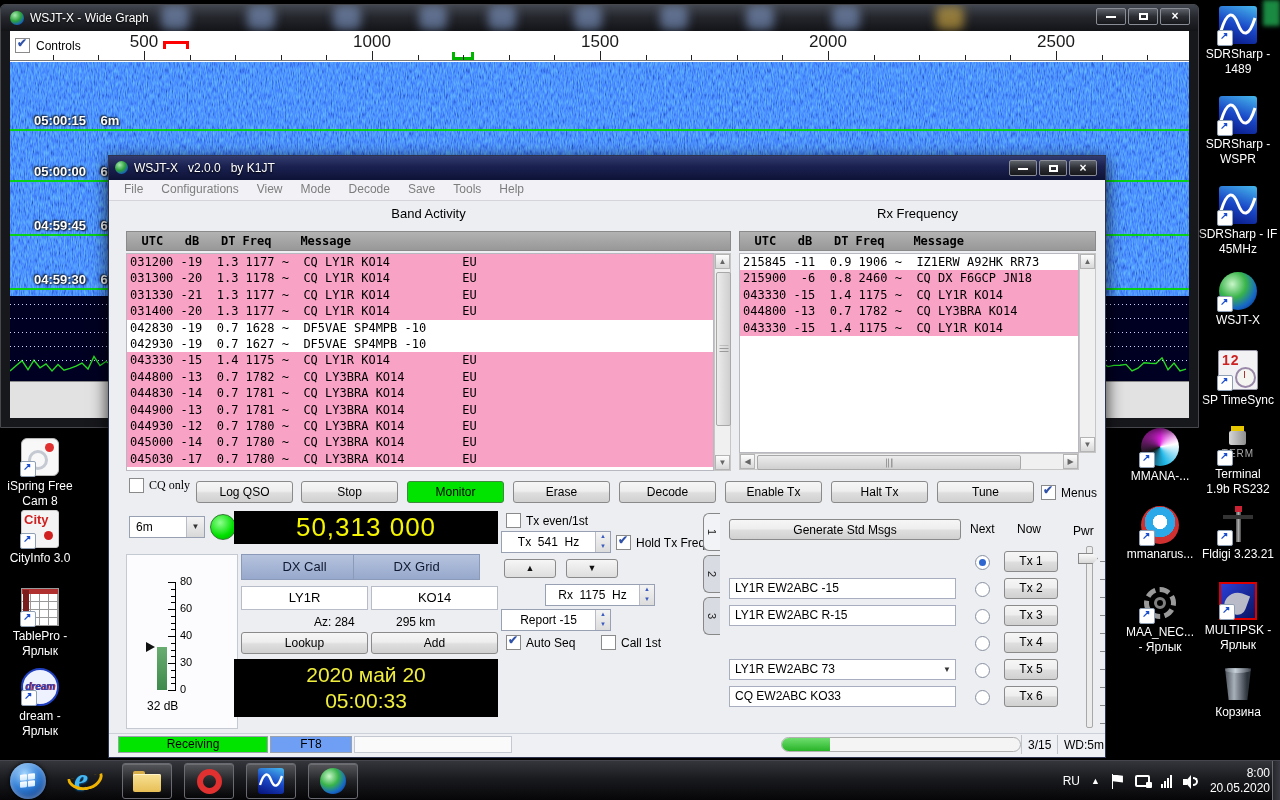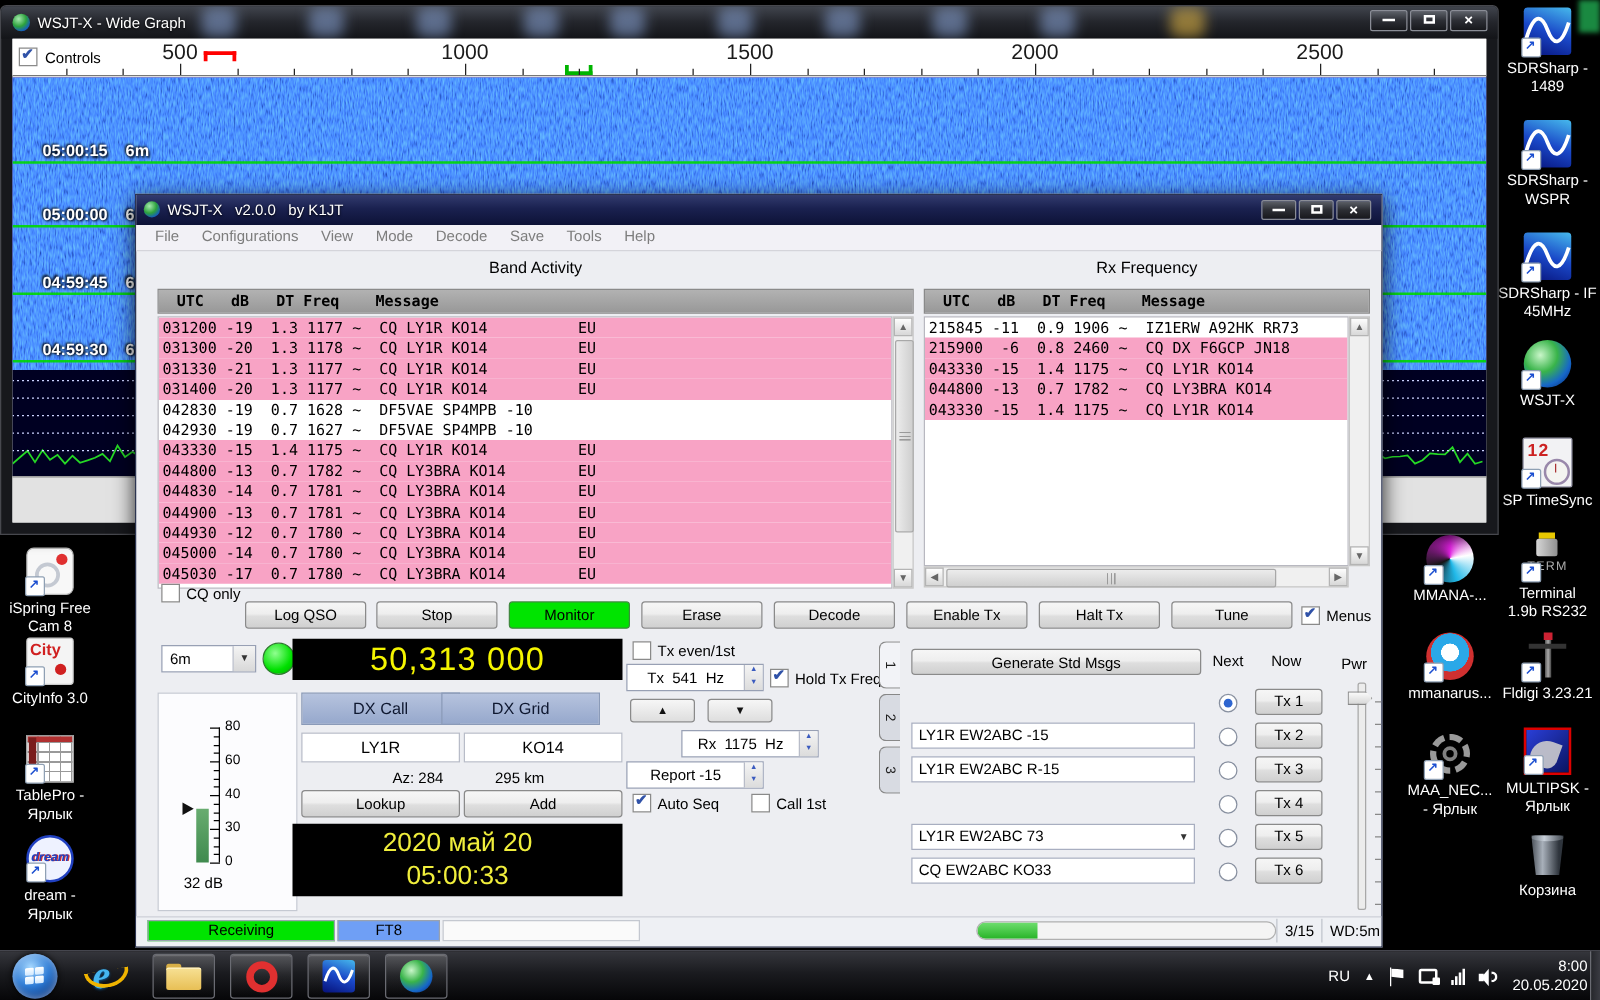--- a/index.html
+++ b/index.html
@@ -523,21 +523,21 @@
       <div class="vscroll" style="left:970px;top:97px;width:17px;height:200px;">
         <span class="sarrow" style="left:0;top:0;">▲</span>
         <span class="sarrow" style="left:0;bottom:0;">▼</span>
       </div>
       <div class="hscroll" style="left:630px;top:297px;width:340px;height:17px;">
         <span class="sarrow" style="left:0;top:0;">◀</span>
         <span class="sarrow" style="right:0;top:0;">▶</span>
         <span class="sthumb h" style="left:17px;top:1px;width:262px;height:13px;"></span>
       </div>
 
-      <span class="cbrow" style="left:20px;top:311px;">
+      <span class="cbrow" style="left:20px;top:322px;font-family:Liberation Serif, serif;">
         <span class="cb"></span>
           <span>CQ only</span>
       </span>
       <div class="btn" style="left:87px;top:325px;">Log QSO</div>
       <div class="btn" style="left:192px;top:325px;">Stop</div>
       <div class="btn monitor" style="left:298px;top:325px;">Monitor</div>
       <div class="btn" style="left:404px;top:325px;">Erase</div>
       <div class="btn" style="left:510px;top:325px;">Decode</div>
       <div class="btn" style="left:616px;top:325px;">Enable Tx</div>
       <div class="btn" style="left:722px;top:325px;">Halt Tx</div>

